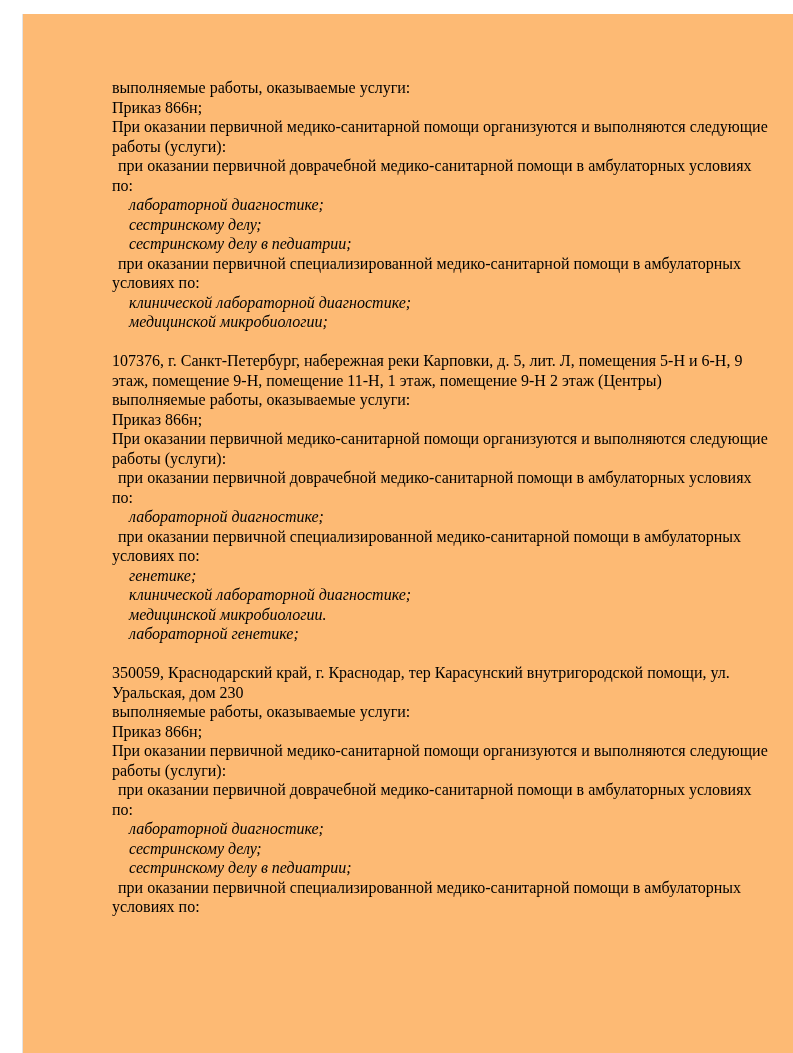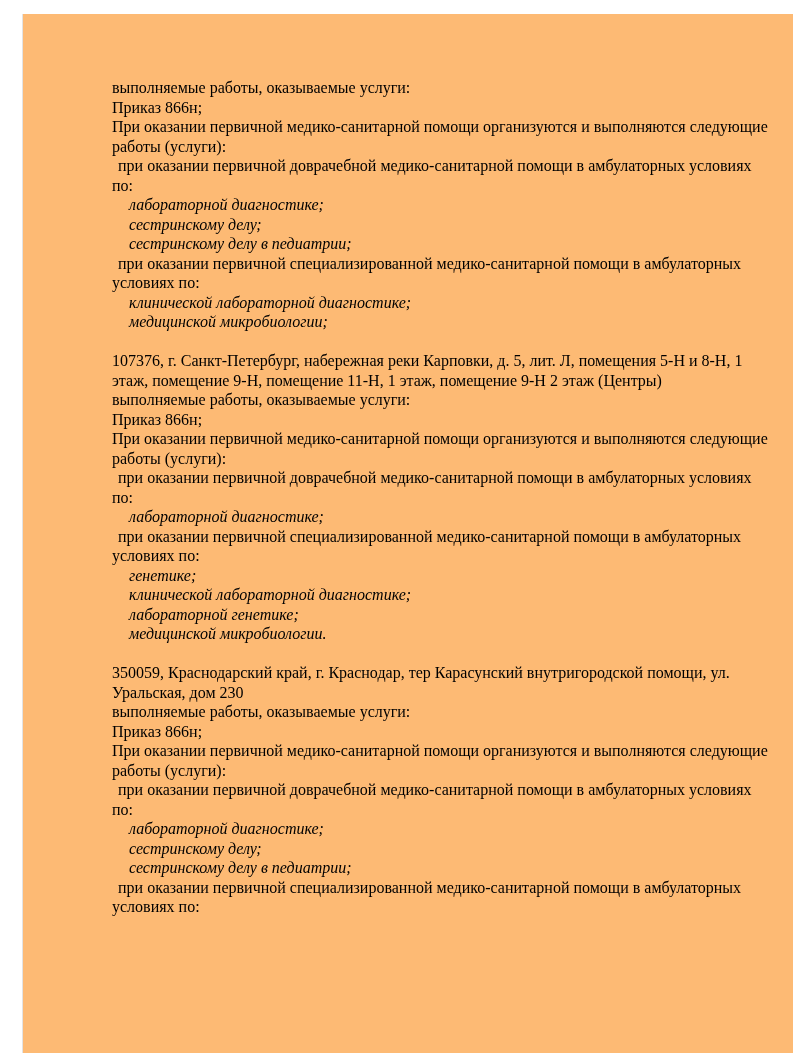--- a/index.html
+++ b/index.html
@@ -58,35 +58,35 @@
         <div class="line">по:</div>
         <div class="line i2">лабораторной диагностике;</div>
         <div class="line i2">сестринскому делу;</div>
         <div class="line i2">сестринскому делу в педиатрии;</div>
         <div class="line i1">при оказании первичной специализированной медико-санитарной помощи в амбулаторных</div>
         <div class="line">условиях по:</div>
         <div class="line i2">клинической лабораторной диагностике;</div>
         <div class="line i2">медицинской микробиологии;</div>
       </div>
       <div class="block">
-        <div class="line">107376, г. Санкт-Петербург, набережная реки Карповки, д. 5, лит. Л, помещения 5-Н и 8-Н, 1</div>
+        <div class="line">107376, г. Санкт-Петербург, набережная реки Карповки, д. 5, лит. Л, помещения 5-Н и 6-Н, 9</div>
         <div class="line">этаж, помещение 9-Н, помещение 11-Н, 1 этаж, помещение 9-Н 2 этаж (Центры)</div>
         <div class="line">выполняемые работы, оказываемые услуги:</div>
         <div class="line">Приказ 866н;</div>
         <div class="line">При оказании первичной медико-санитарной помощи организуются и выполняются следующие</div>
         <div class="line">работы (услуги):</div>
         <div class="line i1">при оказании первичной доврачебной медико-санитарной помощи в амбулаторных условиях</div>
         <div class="line">по:</div>
         <div class="line i2">лабораторной диагностике;</div>
         <div class="line i1">при оказании первичной специализированной медико-санитарной помощи в амбулаторных</div>
         <div class="line">условиях по:</div>
         <div class="line i2">генетике;</div>
         <div class="line i2">клинической лабораторной диагностике;</div>
+        <div class="line i2">медицинской микробиологии.</div>
         <div class="line i2">лабораторной генетике;</div>
-        <div class="line i2">медицинской микробиологии.</div>
       </div>
       <div class="block">
         <div class="line">350059, Краснодарский край, г. Краснодар, тер Карасунский внутригородской помощи, ул.</div>
         <div class="line">Уральская, дом 230</div>
         <div class="line">выполняемые работы, оказываемые услуги:</div>
         <div class="line">Приказ 866н;</div>
         <div class="line">При оказании первичной медико-санитарной помощи организуются и выполняются следующие</div>
         <div class="line">работы (услуги):</div>
         <div class="line i1">при оказании первичной доврачебной медико-санитарной помощи в амбулаторных условиях</div>
         <div class="line">по:</div>

